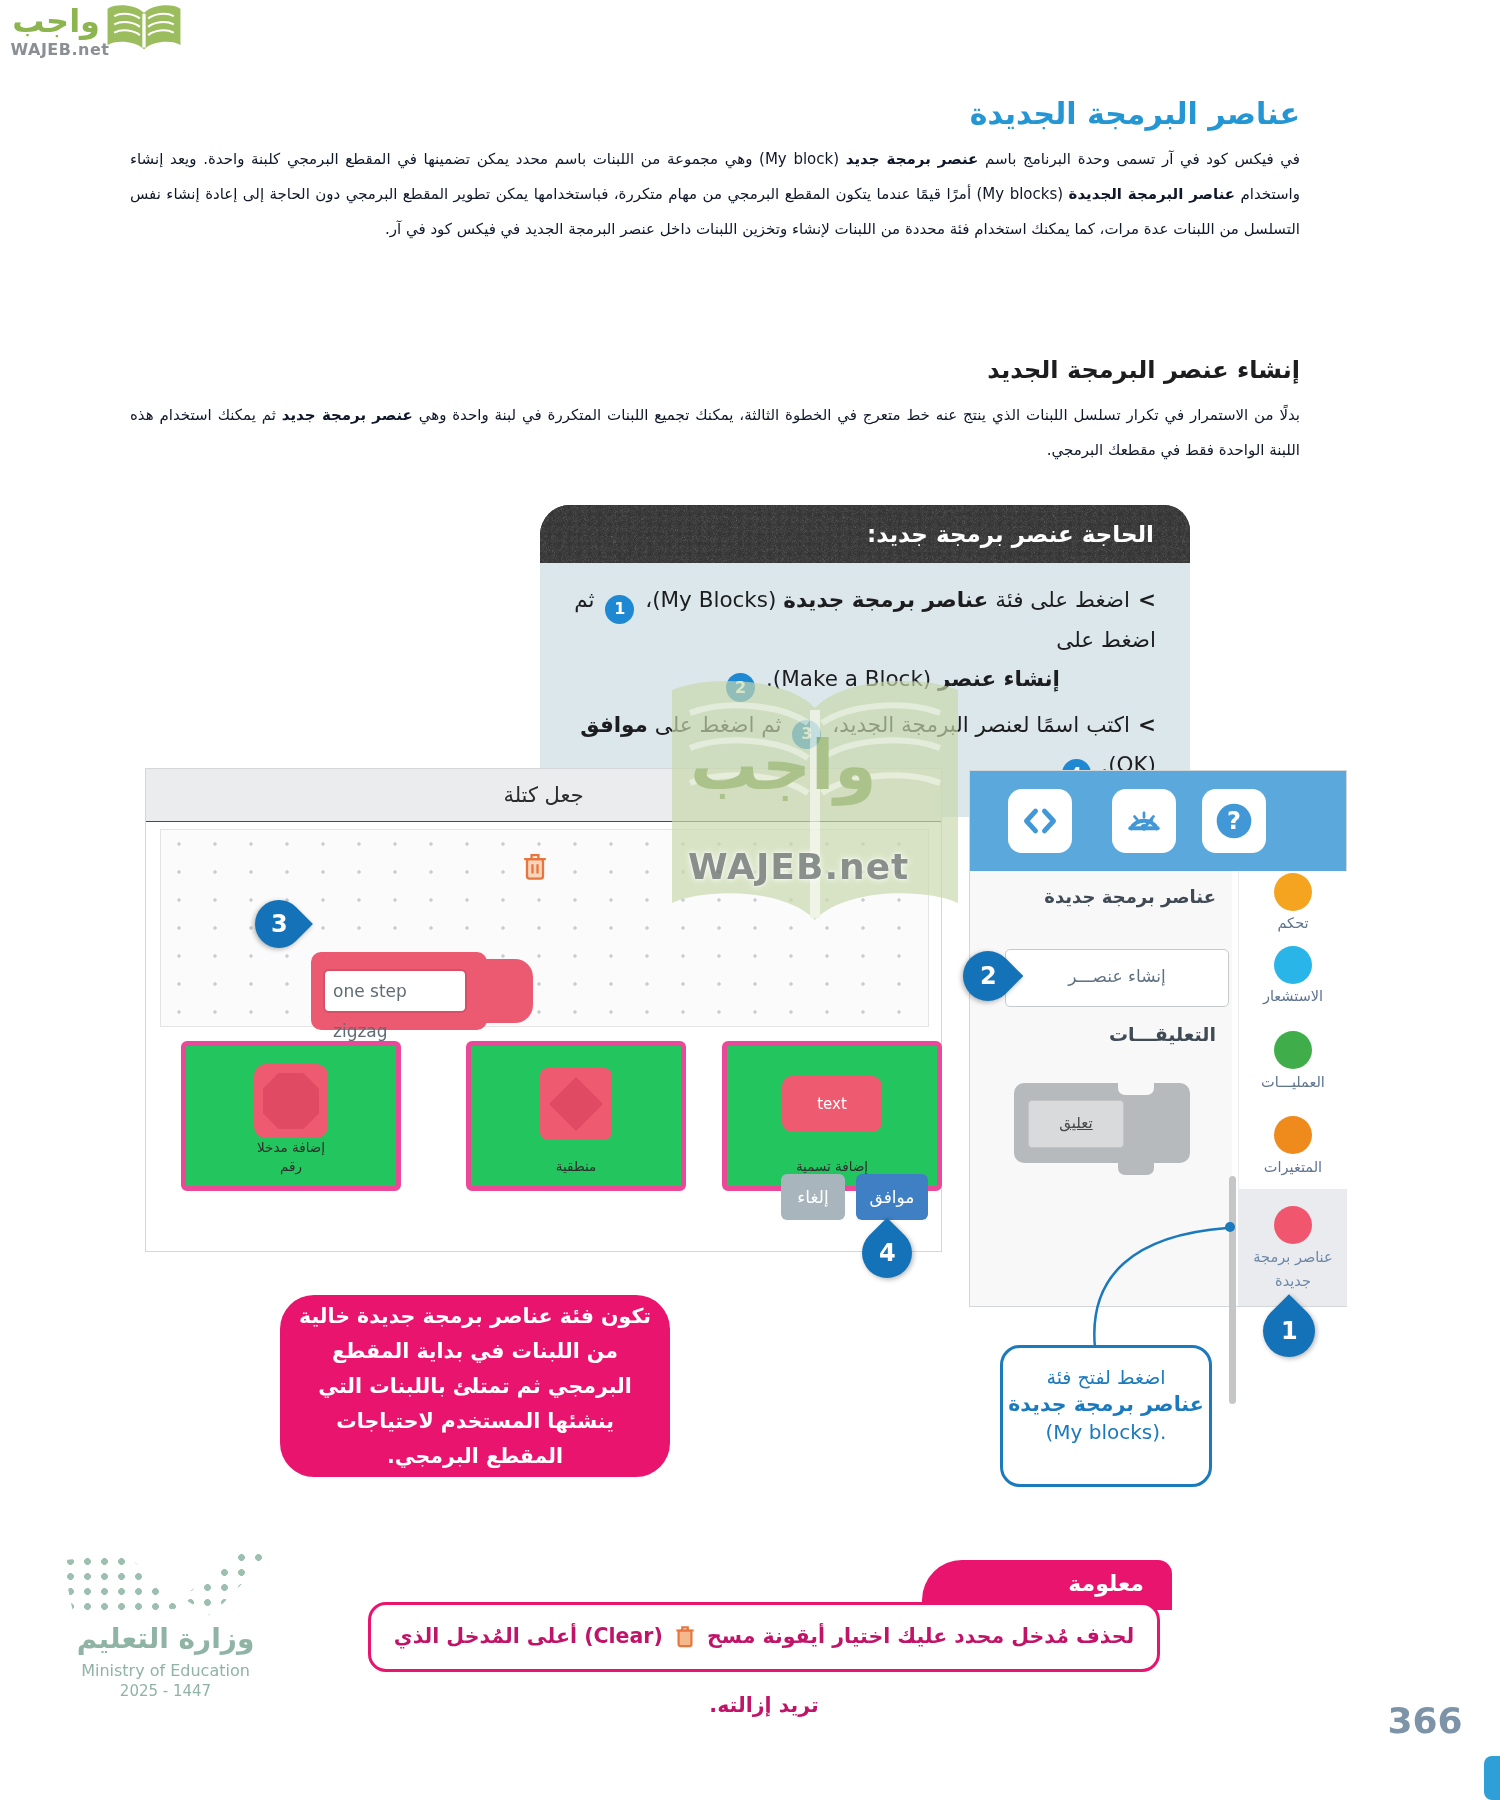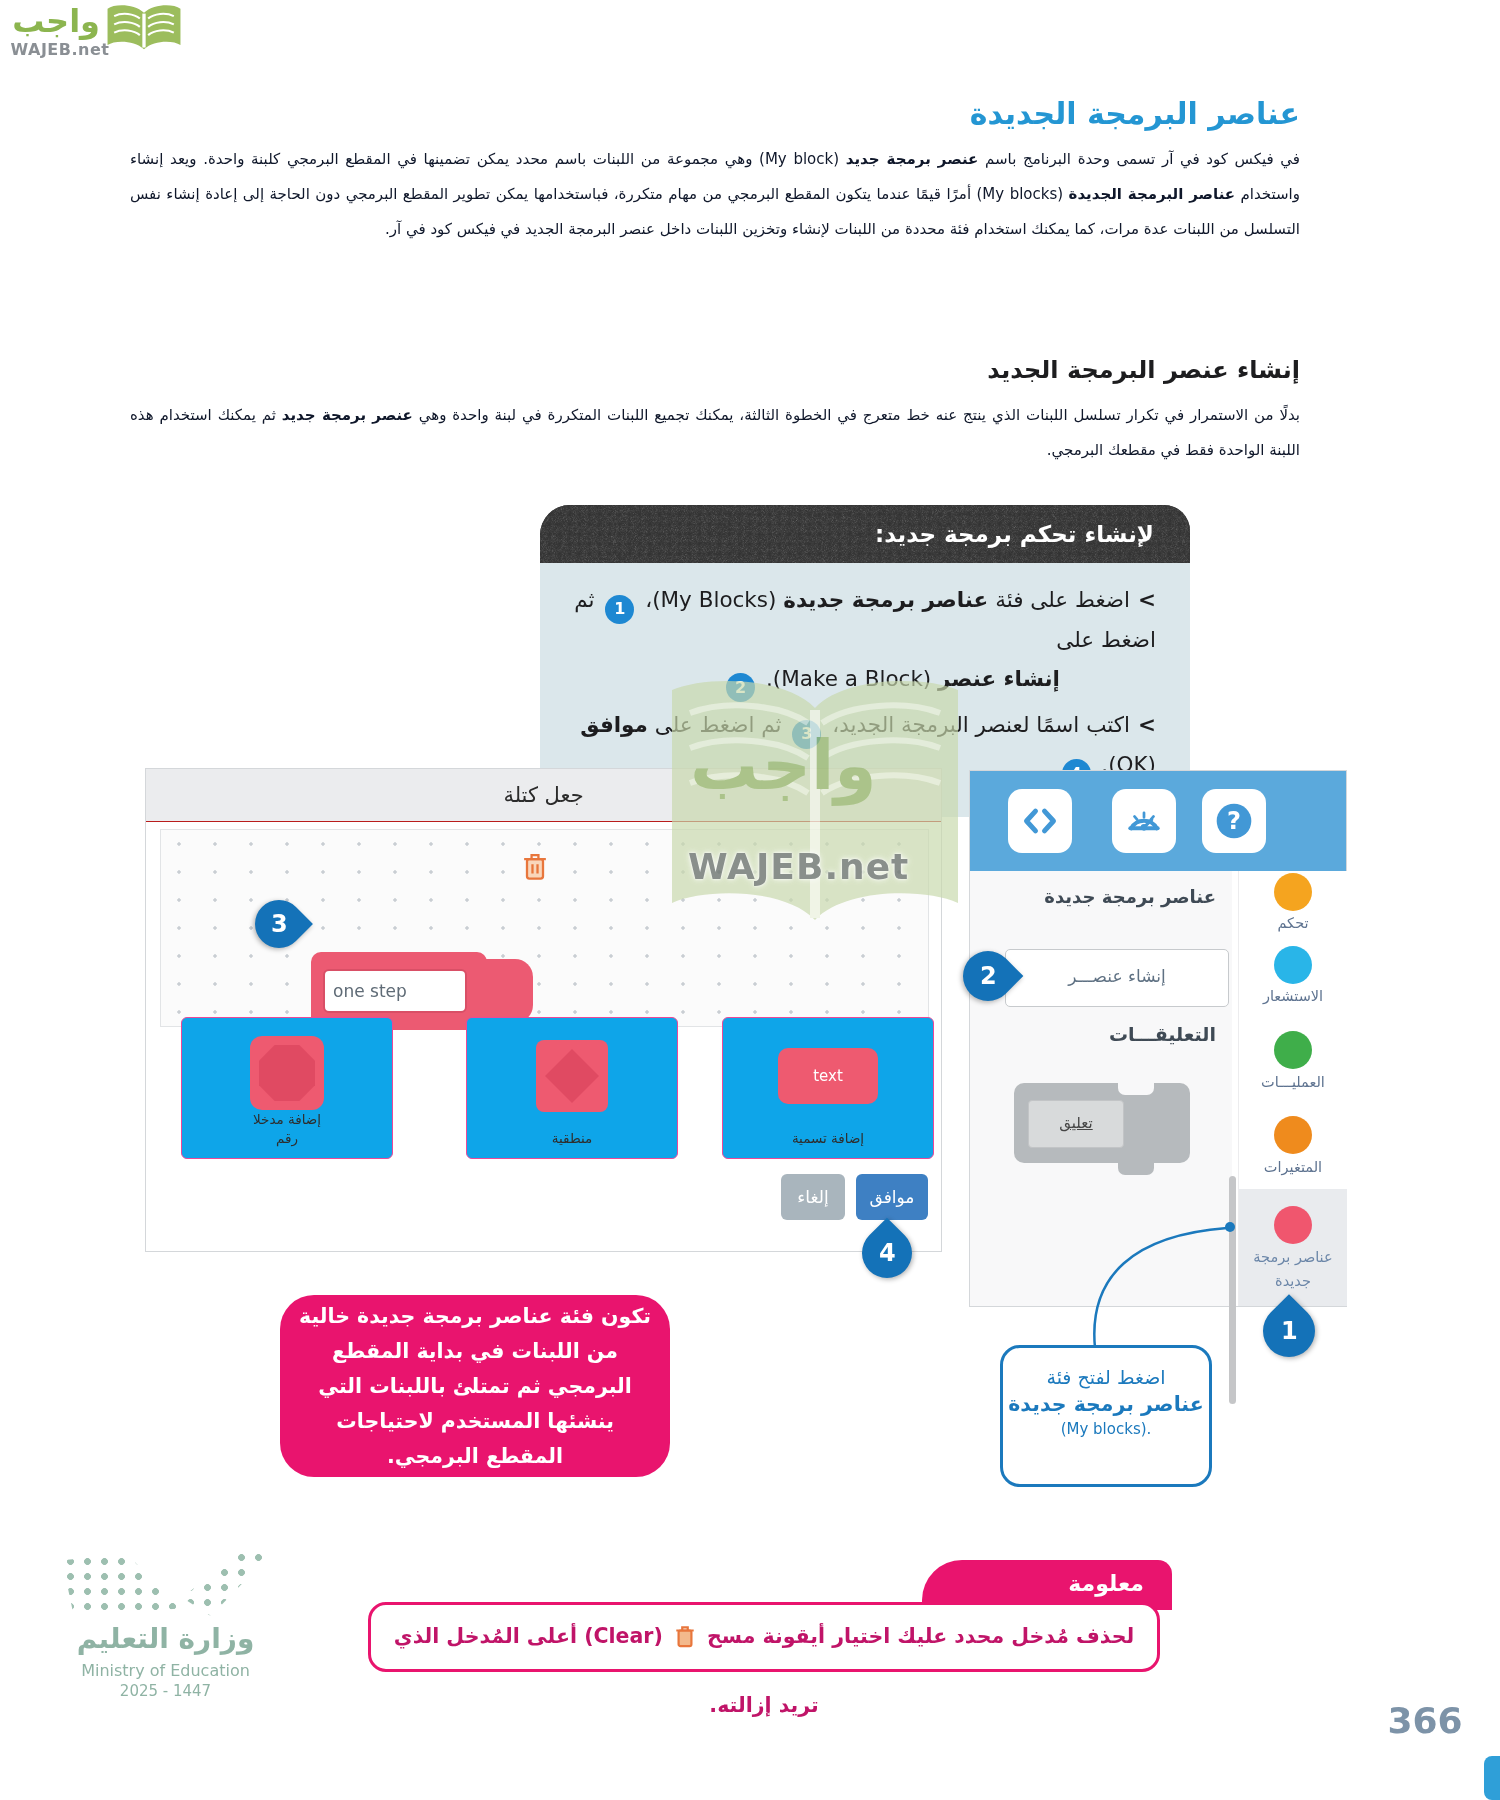--- a/index.html
+++ b/index.html
@@ -34,21 +34,21 @@
   .panelL{left:145px;top:768px;width:795px;height:482px;background:#fff;border:1px solid #d4d7da;z-index:10;}
   .panelL-head{position:absolute;left:0;top:0;right:0;height:52px;background:#ebecee;border-bottom:1px solid #b91c1c;
                text-align:center;font-size:21px;color:#2b2b2b;line-height:52px;direction:rtl;}
   .canvas{position:absolute;left:14px;top:60px;width:767px;height:196px;background:#fbfbfb;border:1px solid #e2e4e6;
           background-image:radial-gradient(circle,#c9ced3 1.5px,transparent 1.8px);background-size:36px 28px;}
   .vexblock{position:absolute;left:150px;top:122px;width:222px;height:78px;}
   .vb-main{position:absolute;left:0;top:0;width:176px;height:78px;background:#ec5a72;border-radius:10px;}
   .vb-tab{position:absolute;left:158px;top:7px;width:64px;height:64px;background:#ec5a72;border-radius:0 18px 18px 0;}
   .vb-input{position:absolute;left:12px;top:17px;width:144px;height:44px;background:#fff;border:2px solid #d94f66;
             border-radius:6px;font-size:17px;color:#5f6b76;direction:ltr;text-align:left;line-height:40px;padding:0 0 0 8px;box-sizing:border-box;}
-  .card{position:absolute;top:248px;width:210px;height:140px;background:#0ea5e9;border:1px solid #ec4899;border-radius:6px;}
+  .card{position:absolute;top:272px;width:210px;height:140px;background:#22c55e;border:5px solid #ec4899;border-radius:6px;}
   .shape{position:absolute;left:50%;transform:translateX(-50%);background:#ee5a70;}
   .shape-in{position:absolute;inset:9px;background:#e04a62;}
   .card-label{position:absolute;left:0;right:0;bottom:10px;text-align:center;font-size:13.5px;color:#2e2e2e;
               direction:rtl;line-height:19px;}
   .btn{position:absolute;top:405px;height:46px;border-radius:6px;color:#fff;font-size:17px;text-align:center;
        line-height:46px;direction:rtl;}
   
   .panelR{left:969px;top:770px;width:376px;height:535px;background:#fff;border:1px solid #d4d7da;z-index:10;}
   .pR-head{position:absolute;left:0;top:0;right:0;height:100px;background:#5ba9dc;}
   .icon-sq{position:absolute;top:18px;width:64px;height:64px;background:#fff;border-radius:14px;
@@ -67,21 +67,21 @@
   .scrollbar{position:absolute;left:259px;top:305px;width:7px;height:228px;background:#c5c6c8;border-radius:4px;}
   .cats{position:absolute;left:268px;top:100px;width:108px;height:435px;background:#fff;border-left:1px solid #ececee;}
   .cat-dot{position:absolute;left:50%;transform:translateX(-50%);border-radius:50%;}
   .cat-label{position:absolute;left:0;right:0;text-align:center;font-size:14.5px;color:#5e7390;direction:rtl;line-height:20px;}
   .cat-hl{position:absolute;left:0;right:0;top:318px;bottom:0;background:#e9ebee;}
   
   .callout{left:1000px;top:1345px;width:212px;height:142px;background:#fff;border:3.5px solid #1b79bd;
            border-radius:20px;z-index:45;text-align:center;direction:rtl;color:#1b79bd;box-sizing:border-box;padding-top:18px;}
   .callout .c1{font-size:19px;}
   .callout .c2{font-size:20.5px;font-weight:bold;line-height:32px;}
-  .callout .c3{font-size:15px;direction:ltr;}
+  .callout .c3{font-size:20px;direction:ltr;}
   
   .note{left:280px;top:1295px;width:390px;height:182px;background:#e9146e;border-radius:34px;z-index:20;
         color:#fff;font-weight:bold;font-size:20.5px;line-height:35px;direction:rtl;text-align:center;
         display:flex;align-items:center;justify-content:center;padding:6px 18px;box-sizing:border-box;}
   
   .info-tab{left:922px;top:1560px;width:250px;height:50px;background:#e9146e;border-radius:40px 14px 0 0;
             z-index:21;color:#fff;font-weight:bold;font-size:22px;line-height:48px;direction:rtl;text-align:right;
             padding-right:28px;box-sizing:border-box;}
   .info-box{left:368px;top:1602px;width:792px;height:70px;background:#fff;border:3.5px solid #e9146e;border-radius:18px;
             z-index:22;direction:rtl;text-align:center;color:#c01468;font-weight:bold;font-size:20.5px;
@@ -136,21 +136,21 @@
   <div class="abs howto">
     <div class="howto-head">
       <svg style="position:absolute;left:0;top:0;width:100%;height:100%">
         <filter id="nz">
             <feTurbulence type="turbulence" baseFrequency="0.9" numOctaves="2" stitchTiles="stitch"></feTurbulence>
             <feColorMatrix type="saturate" values="0"></feColorMatrix>
           </filter>
         <rect width="100%" height="100%" fill="#333333"></rect>
         <rect width="100%" height="100%" filter="url(#nz)" opacity="0.45"></rect>
       </svg>
-      <span class="t">لإنشاء تحكم برمجة جديد:</span>
+      <span class="t">الحاجة عنصر برمجة جديد:</span>
     </div>
     <div class="howto-body">
       <div class="howto-line">
         <span class="bullet" dir="ltr">&lt;</span><span>اضغط على فئة </span><b>عناصر برمجة جديدة</b><span> (My Blocks)، </span><span class="nc">1</span><span> ثم اضغط على</span>
       </div>
       <div class="howto-line indent">
         <b>إنشاء عنصر</b><span> (Make a Block). </span><span class="nc">2</span>
       </div>
       <div class="howto-line">
         <span class="bullet" dir="ltr">&lt;</span><span>اكتب اسمًا لعنصر البرمجة الجديد، </span><span class="nc">3</span><span> ثم اضغط على </span><b>موافق</b><span> (OK). </span><span class="nc">4</span>

